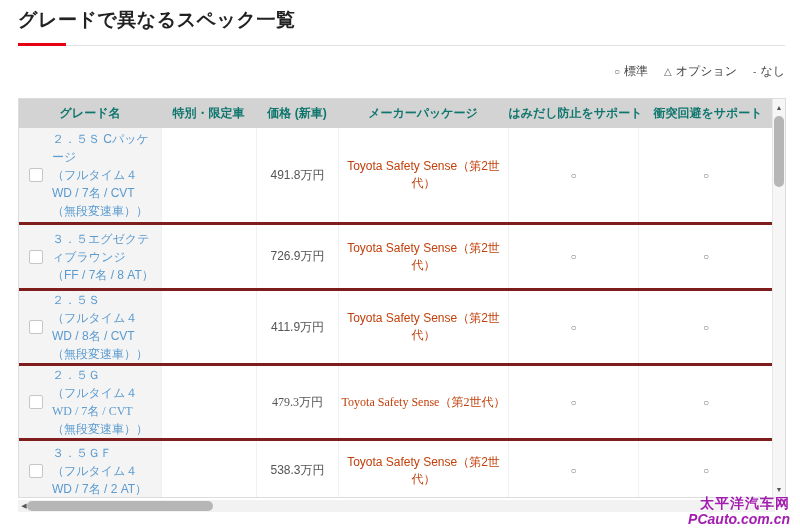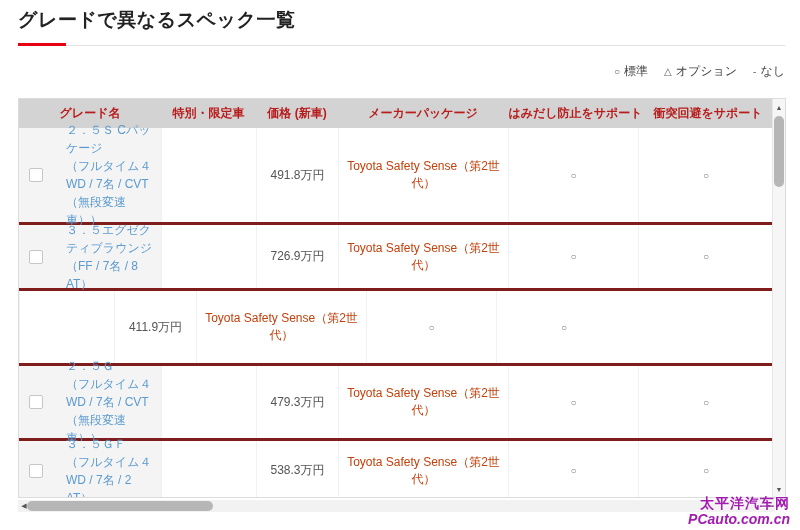--- a/index.html
+++ b/index.html
@@ -15,39 +15,39 @@
   
   .legend { position:absolute; top:63px; right:15px; display:flex; gap:16px; font-size:12px; color:#444; align-items:center; }
   .legend-item { display:flex; gap:4px; align-items:center; }
   .legend-mark { font-size:10px; color:#666; }
 
   
   .table-wrap { position:absolute; left:18px; top:98px; width:768px; height:400px;
                 border:1px solid #dcdcdc; overflow:hidden; background:#fff; }
   .grid { width:754px; }
   .thead { display:flex; height:29px; background:#d3d3d3; align-items:center; }
-  .th { font-size:12px; font-weight:bold; color:#b91c1c; text-align:center; }
+  .th { font-size:12px; font-weight:bold; color:#0f766e; text-align:center; }
   .trow { display:flex; border-top:3px solid #7f1d1d; background:#fff; }
   .trow:first-child { border-top:none; }
   .td { display:flex; align-items:center; justify-content:center; font-size:12px; color:#555; text-align:center; }
   .c1 { width:142px; }
   .c2 { width:95px; }
   .c3 { width:82px; }
   .c4 { width:170px; }
   .c5 { width:130px; }
   .c6 { width:135px; }
   .trow .td { border-left:1px solid #f1f1f1; }
   .trow .td.c1 { border-left:none; }
   .tbody .trow:nth-child(1) { height:94px; }
   .tbody .trow:nth-child(2) { height:66px; }
   .tbody .trow:nth-child(3) { height:75px; }
-  .tbody .trow:nth-child(4) { height:75px; }
+  .tbody .trow:nth-child(4) { height:75px;font-family:Liberation Serif, serif; }
   .tbody .trow:nth-child(5) { height:62px; }
 
-  .grade-cell { background:#f4f4f4; justify-content:flex-start; padding:6px 6px 6px 10px; gap:23px; text-align:left;align-items:center; }
+  .grade-cell { background:#f4f4f4; justify-content:flex-start; padding:6px 6px 6px 10px; gap:9px; text-align:left;align-items:center; }
   .checkbox { width:14px; height:14px; min-width:14px; border:1px solid #c6c6c6; border-radius:2px; background:#fff; cursor:pointer; }
   .grade-link { color:#5b9bd0; font-size:12px; line-height:1.5; text-decoration:none; cursor:pointer; display:block; }
   .grade-name { display:block; }
   .grade-spec { display:block; }
   .pkg { color:#c2410c; }
   .mark-cell { font-size:10px; color:#7a7a7a; }
 
   
   .vscroll { position:absolute; top:0; right:0; width:13px; height:398px; background:#f6f6f6; border-left:1px solid #e7e7e7; }
   .vscroll .arrow { position:absolute; left:0; width:12px; height:14px; display:flex; align-items:center; justify-content:center;
@@ -127,20 +127,27 @@
       </a>
     </div>
     <div class="td c2"></div>
     <div class="td c3">726.9万円</div>
     <div class="td c4 pkg">Toyota Safety Sense（第2世代）</div>
     <div class="td c5 mark-cell">○</div>
     <div class="td c6 mark-cell">○</div>
   </div>
 
   <div class="trow">
+    <div class="td c1 grade-cell">
+      <div class="checkbox"></div>
+      <a class="grade-link">
+        <span class="grade-name">２．５Ｓ</span>
+        <span class="grade-spec">（フルタイム４WD / 8名 / CVT（無段変速車））</span>
+      </a>
+    </div>
     <div class="td c2"></div>
     <div class="td c3">411.9万円</div>
     <div class="td c4 pkg">Toyota Safety Sense（第2世代）</div>
     <div class="td c5 mark-cell">○</div>
     <div class="td c6 mark-cell">○</div>
   </div>
 
   <div class="trow">
     <div class="td c1 grade-cell">
       <div class="checkbox"></div>

